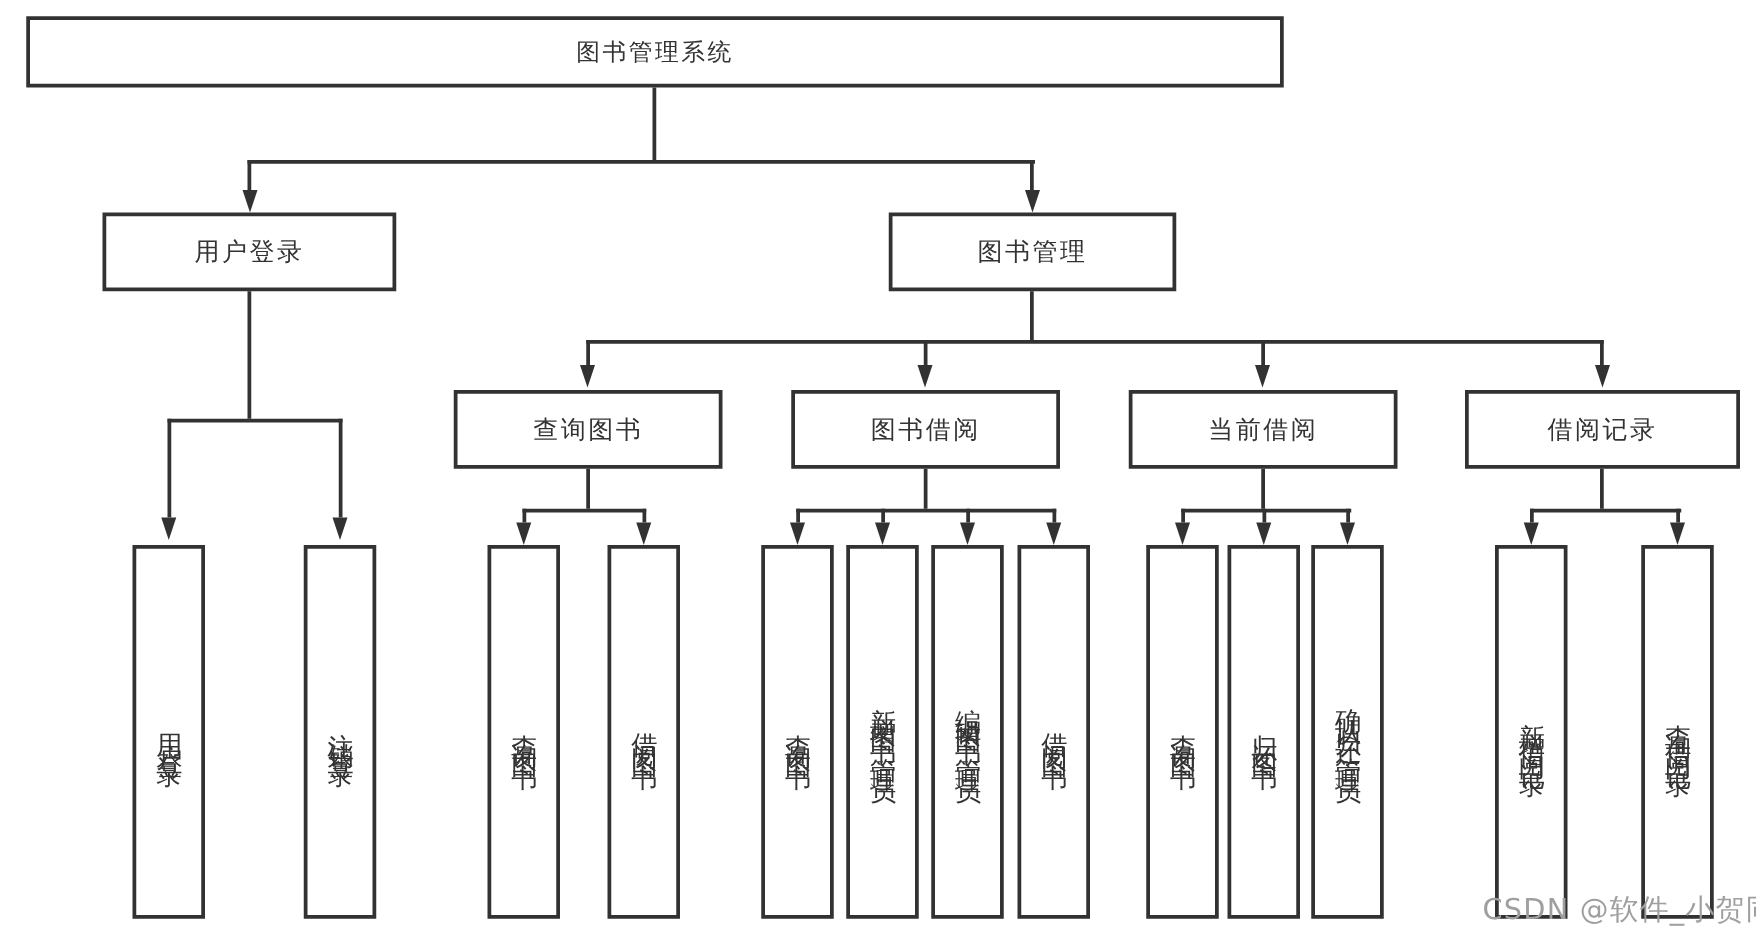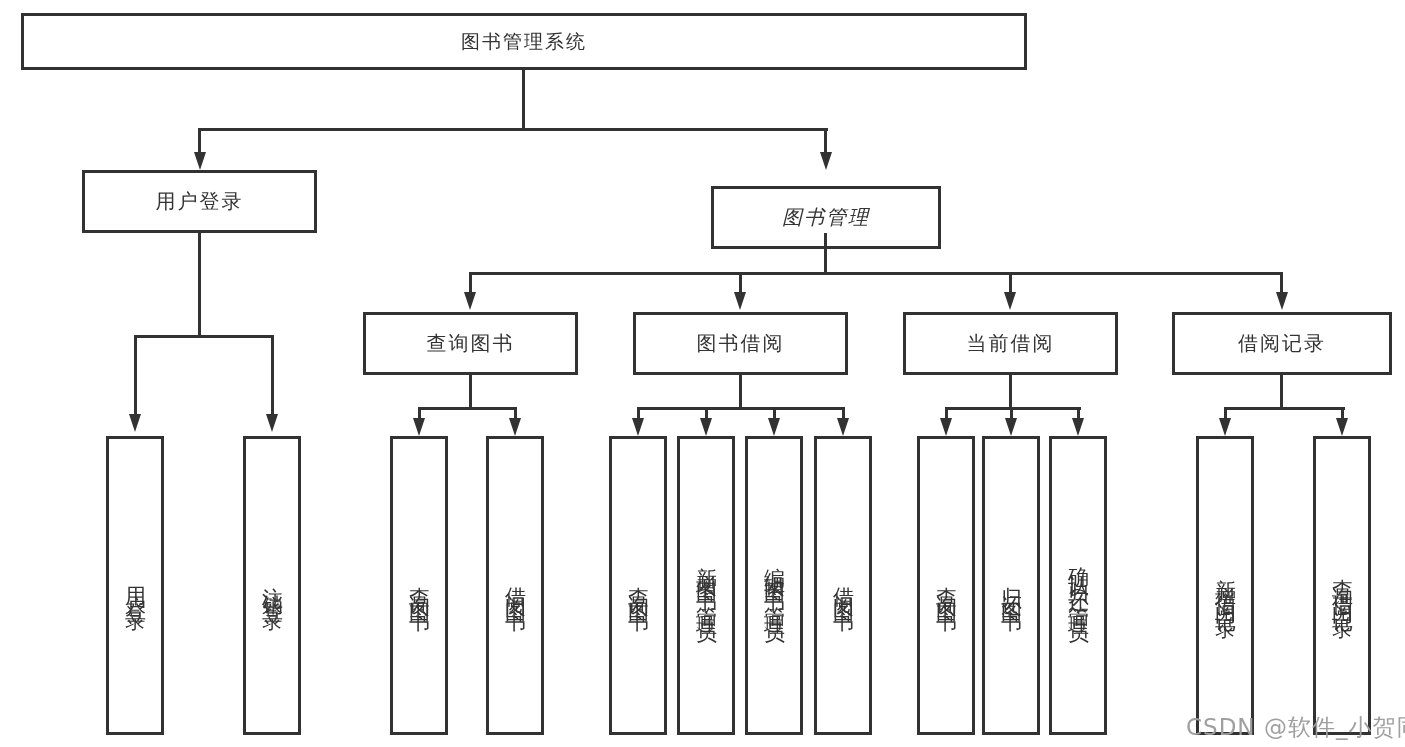--- a/index.html
+++ b/index.html
@@ -65,21 +65,21 @@
   <div class="box hbox root-box" style="left:21px;top:13px;width:1000px;height:51px;">图书管理系统</div>
 
   <div class="vline" style="left:522px;top:70px;height:58px;"></div>
   <div class="hline" style="left:198px;top:128px;width:630px;"></div>
   <div class="vline" style="left:198px;top:128px;height:24px;"></div>
   <div class="arrow" style="left:194px;top:152px;"></div>
   <div class="vline" style="left:824px;top:128px;height:24px;"></div>
   <div class="arrow" style="left:820px;top:152px;"></div>
 
   <div class="box hbox" style="left:82px;top:170px;width:229px;height:57px;">用户登录</div>
-  <div class="box hbox" style="left:711px;top:186px;width:224px;height:57px;font-style:italic;">图书管理</div>
+  <div class="box hbox" style="left:711px;top:170px;width:224px;height:57px;">图书管理</div>
 
   <div class="vline" style="left:198px;top:233px;height:102px;"></div>
   <div class="hline" style="left:134px;top:335px;width:140px;"></div>
   <div class="vline" style="left:134px;top:335px;height:79px;"></div>
   <div class="arrow" style="left:129px;top:414px;"></div>
   <div class="vline" style="left:271px;top:335px;height:79px;"></div>
   <div class="arrow" style="left:266px;top:414px;"></div>
 
   <div class="vline" style="left:824px;top:233px;height:39px;"></div>
   <div class="hline" style="left:469px;top:272px;width:814px;"></div>

